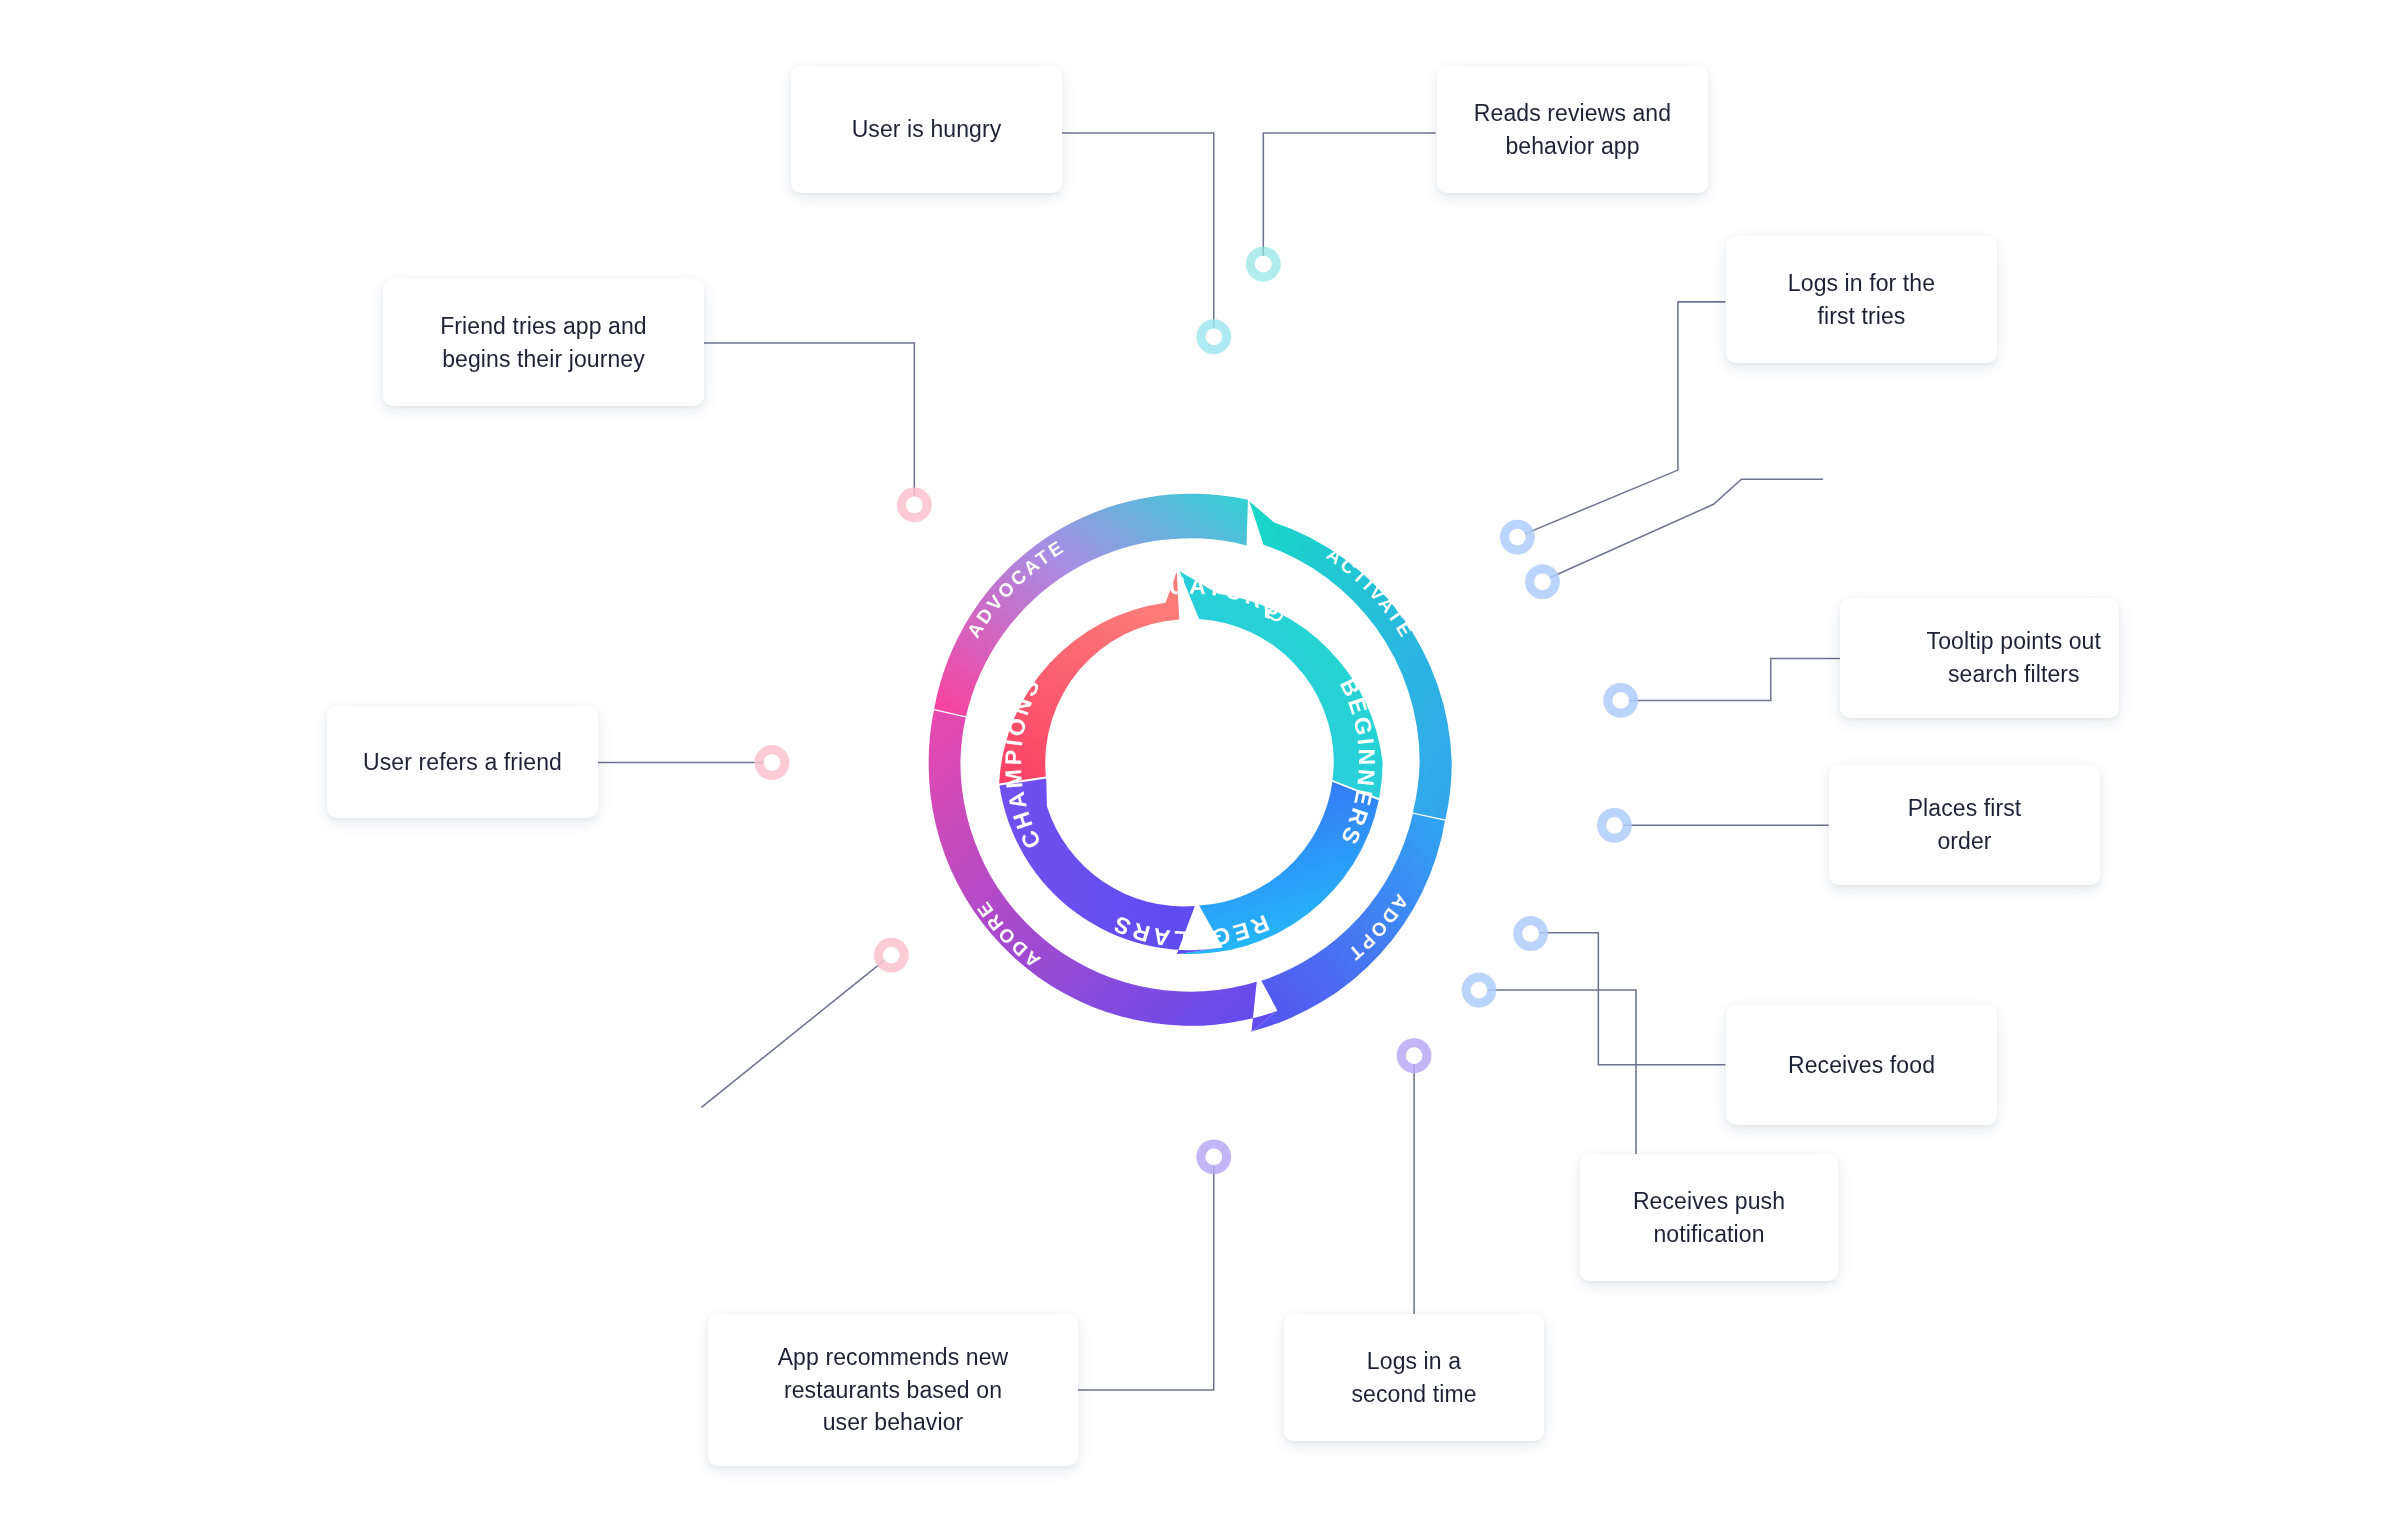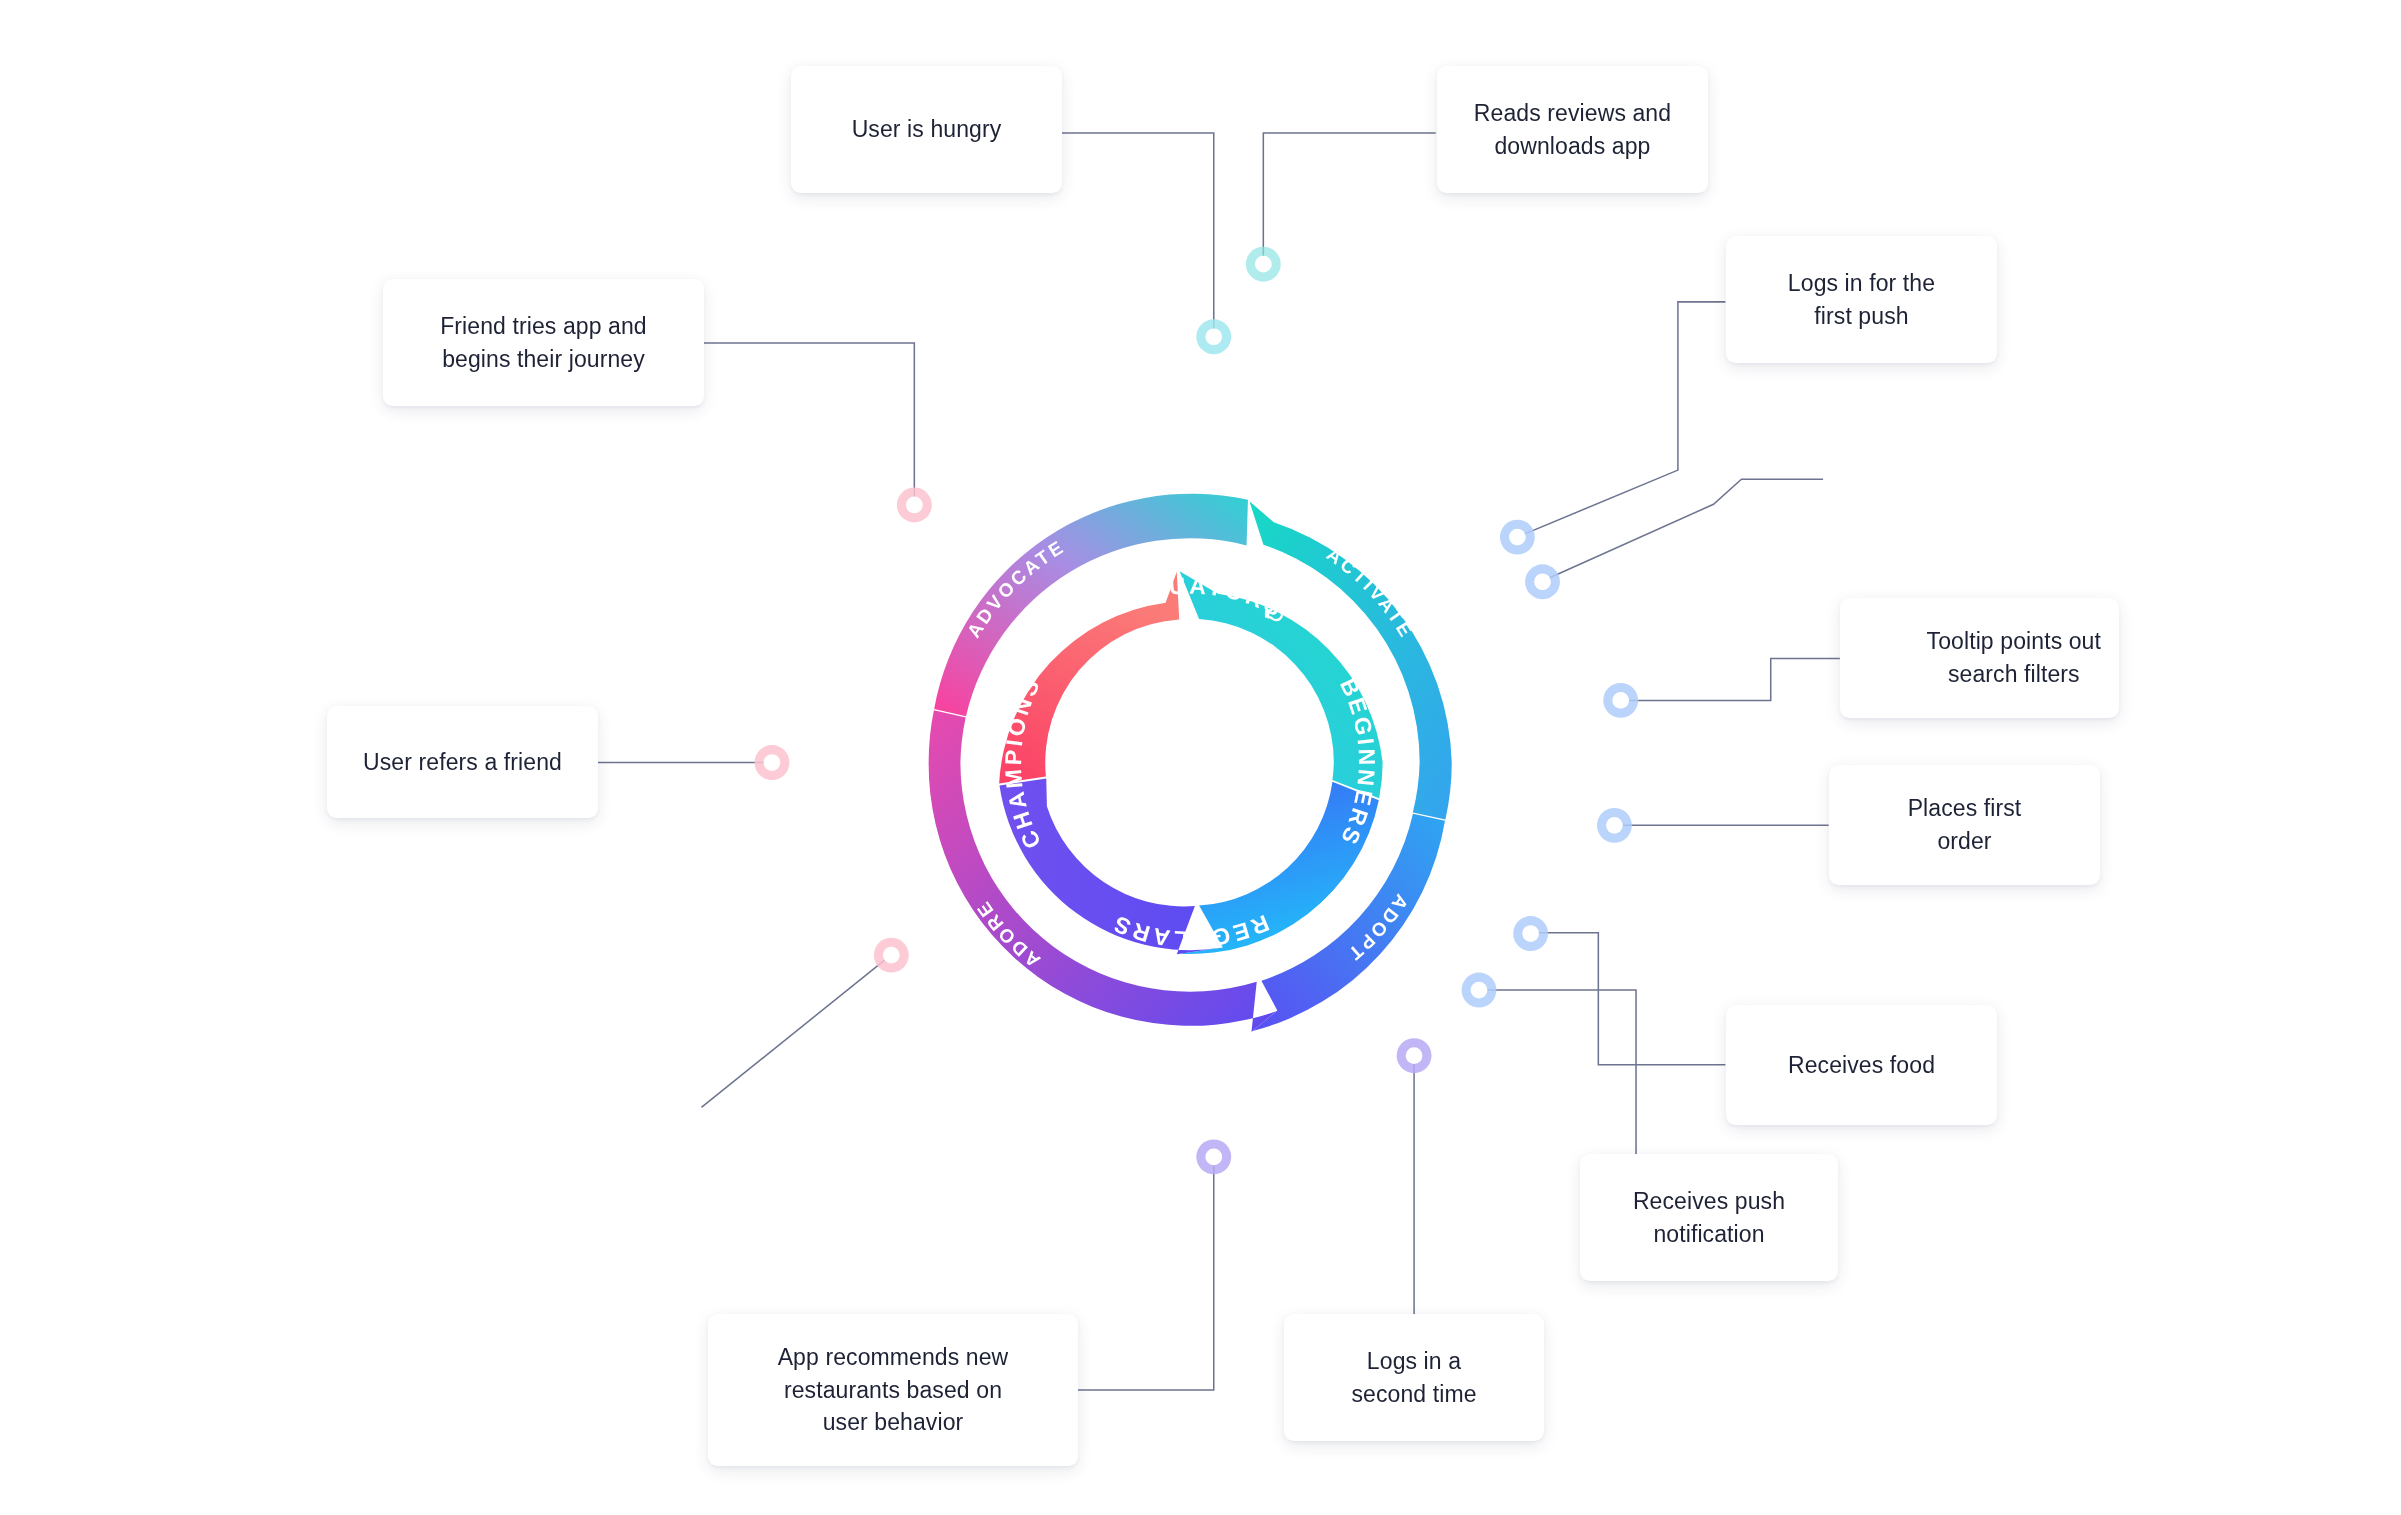--- a/index.html
+++ b/index.html
@@ -249,28 +249,28 @@
 
   <div class="callout" style="left:791px;top:66px;width:271px;height:127px;">
     <div>
         <span>User is hungry</span>
       </div>
   </div>
 
   <div class="callout" style="left:1437px;top:66px;width:271px;height:127px;">
     <div>
       <span>Reads reviews and</span>
-      <span>downloads app</span>
+      <span>behavior app</span>
     </div>
   </div>
 
   <div class="callout" style="left:1726px;top:236px;width:271px;height:127px;">
     <div>
       <span>Logs in for the</span>
-      <span>first push</span>
+      <span>first tries</span>
     </div>
   </div>
 
 
   <div class="callout" style="left:1840px;top:598px;width:279px;height:120px;justify-content:flex-end;">
     <div>
       <span>Tooltip points out</span>
       <span>search filters</span>
     </div>
   </div>

